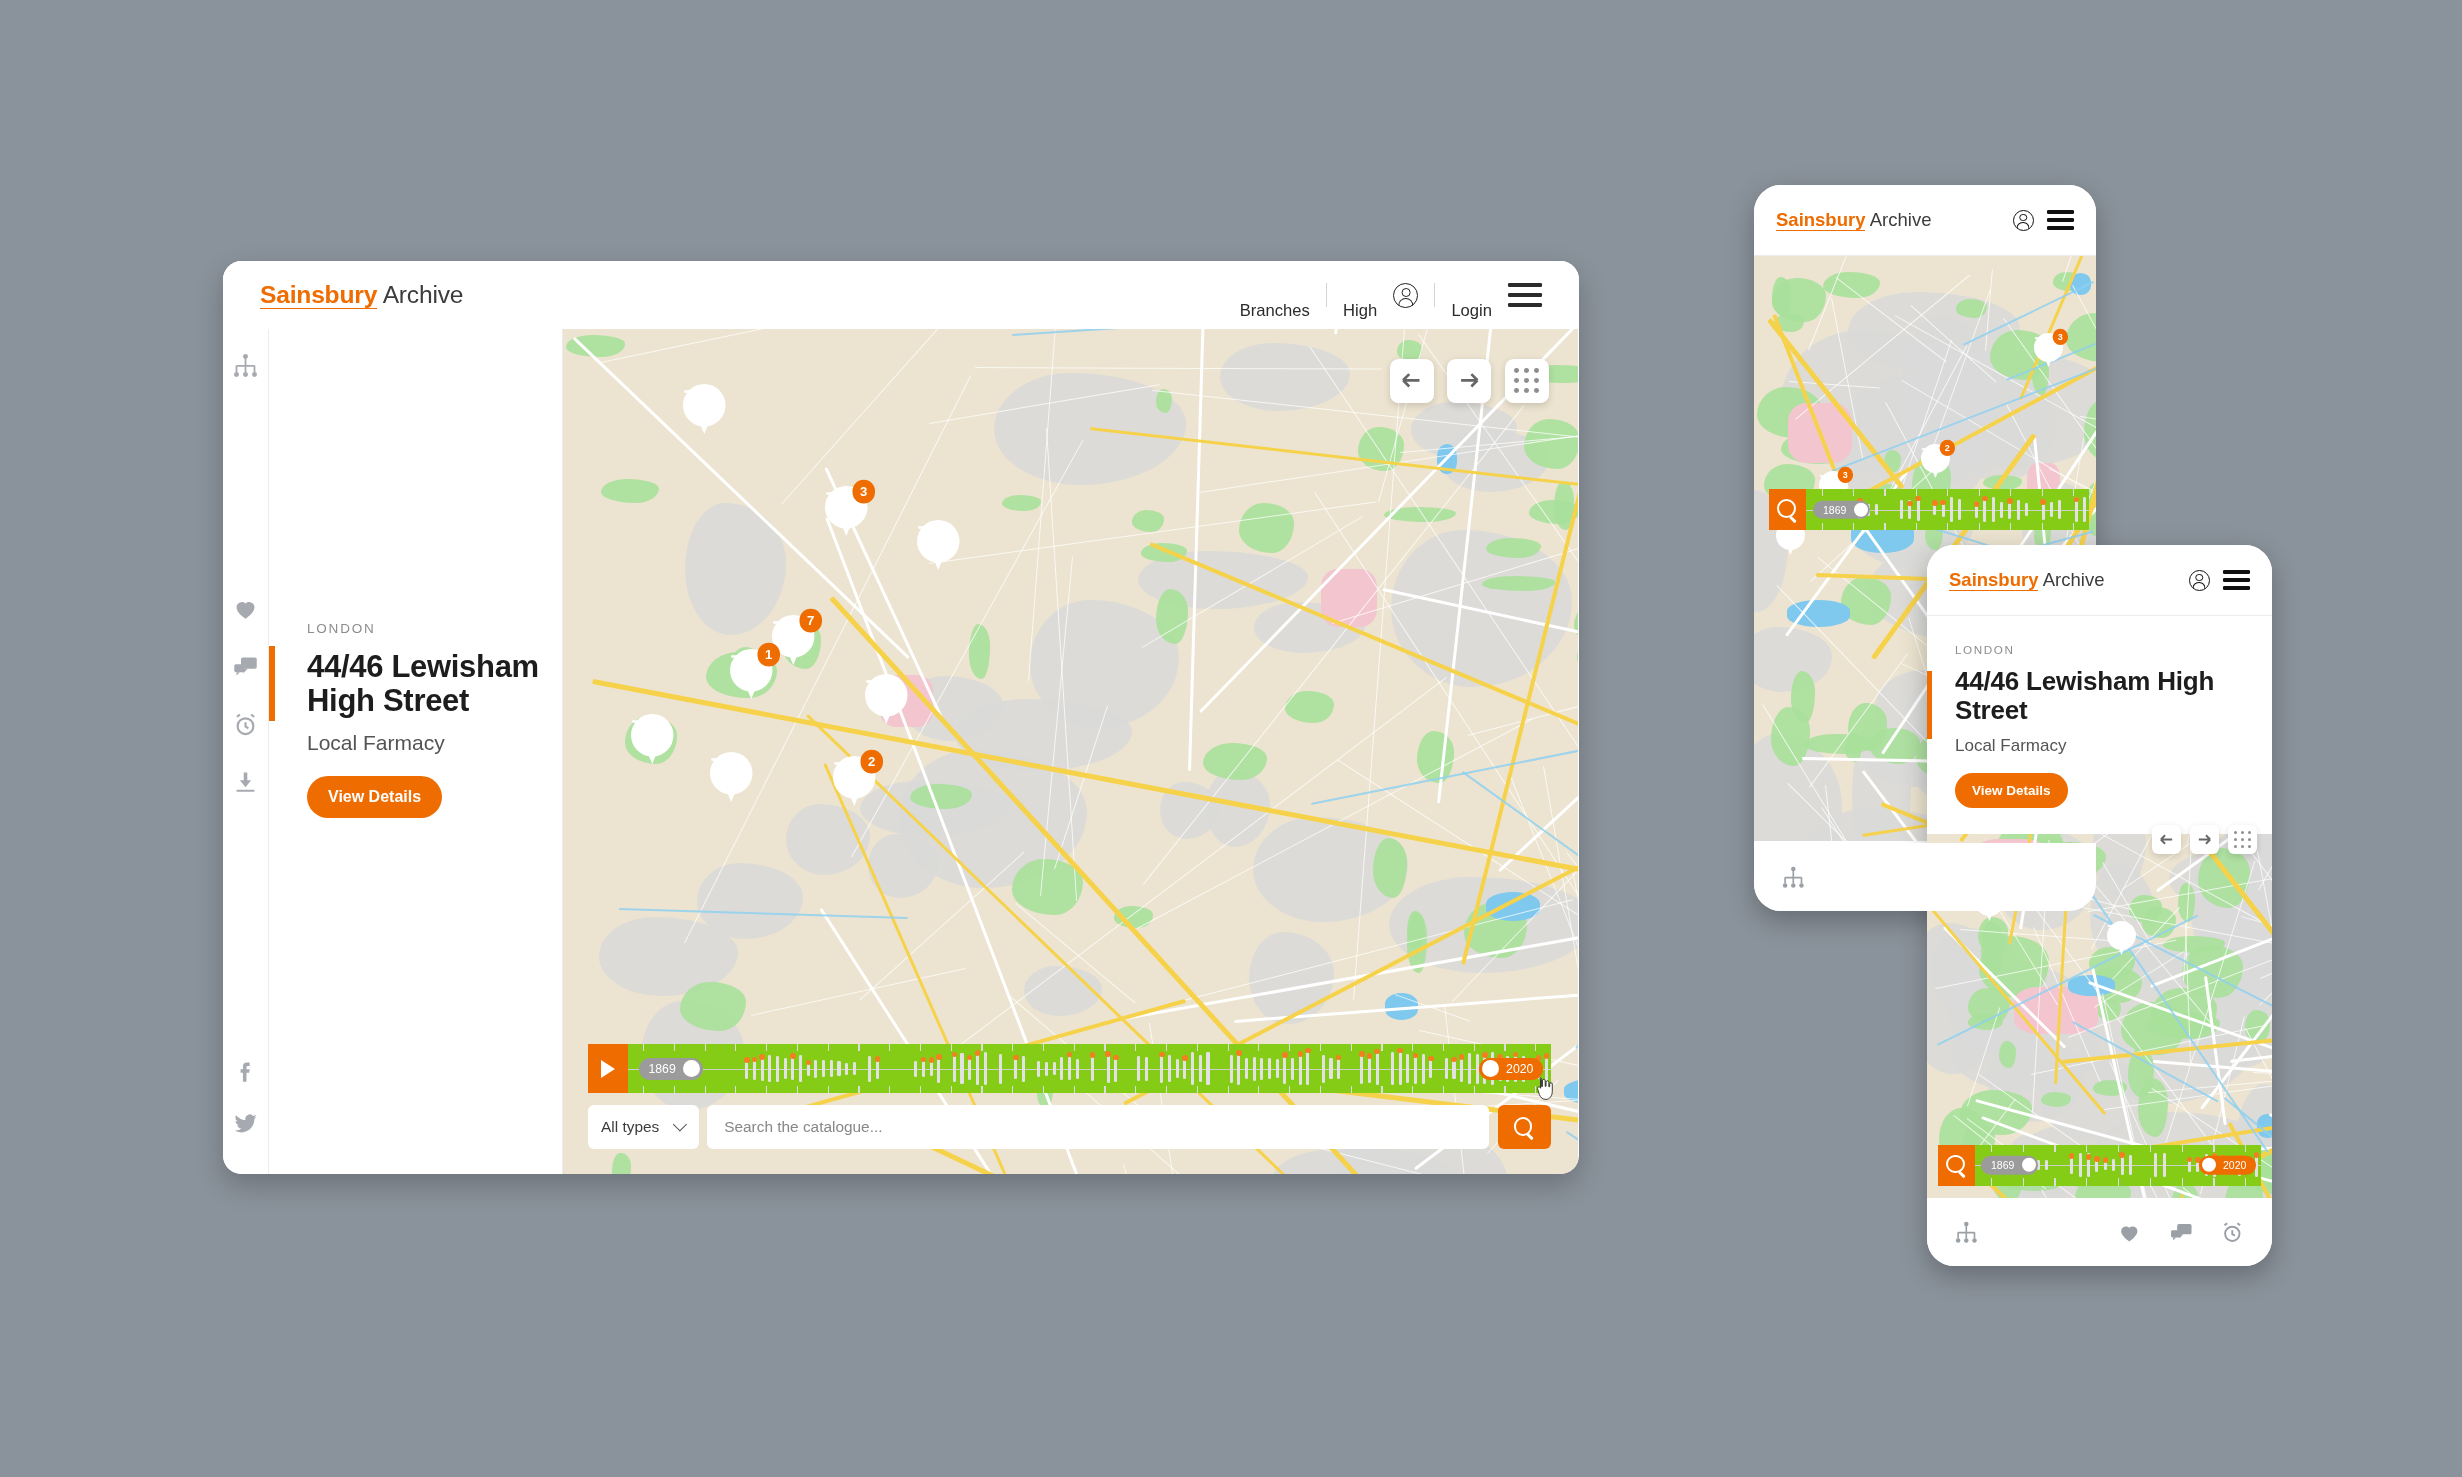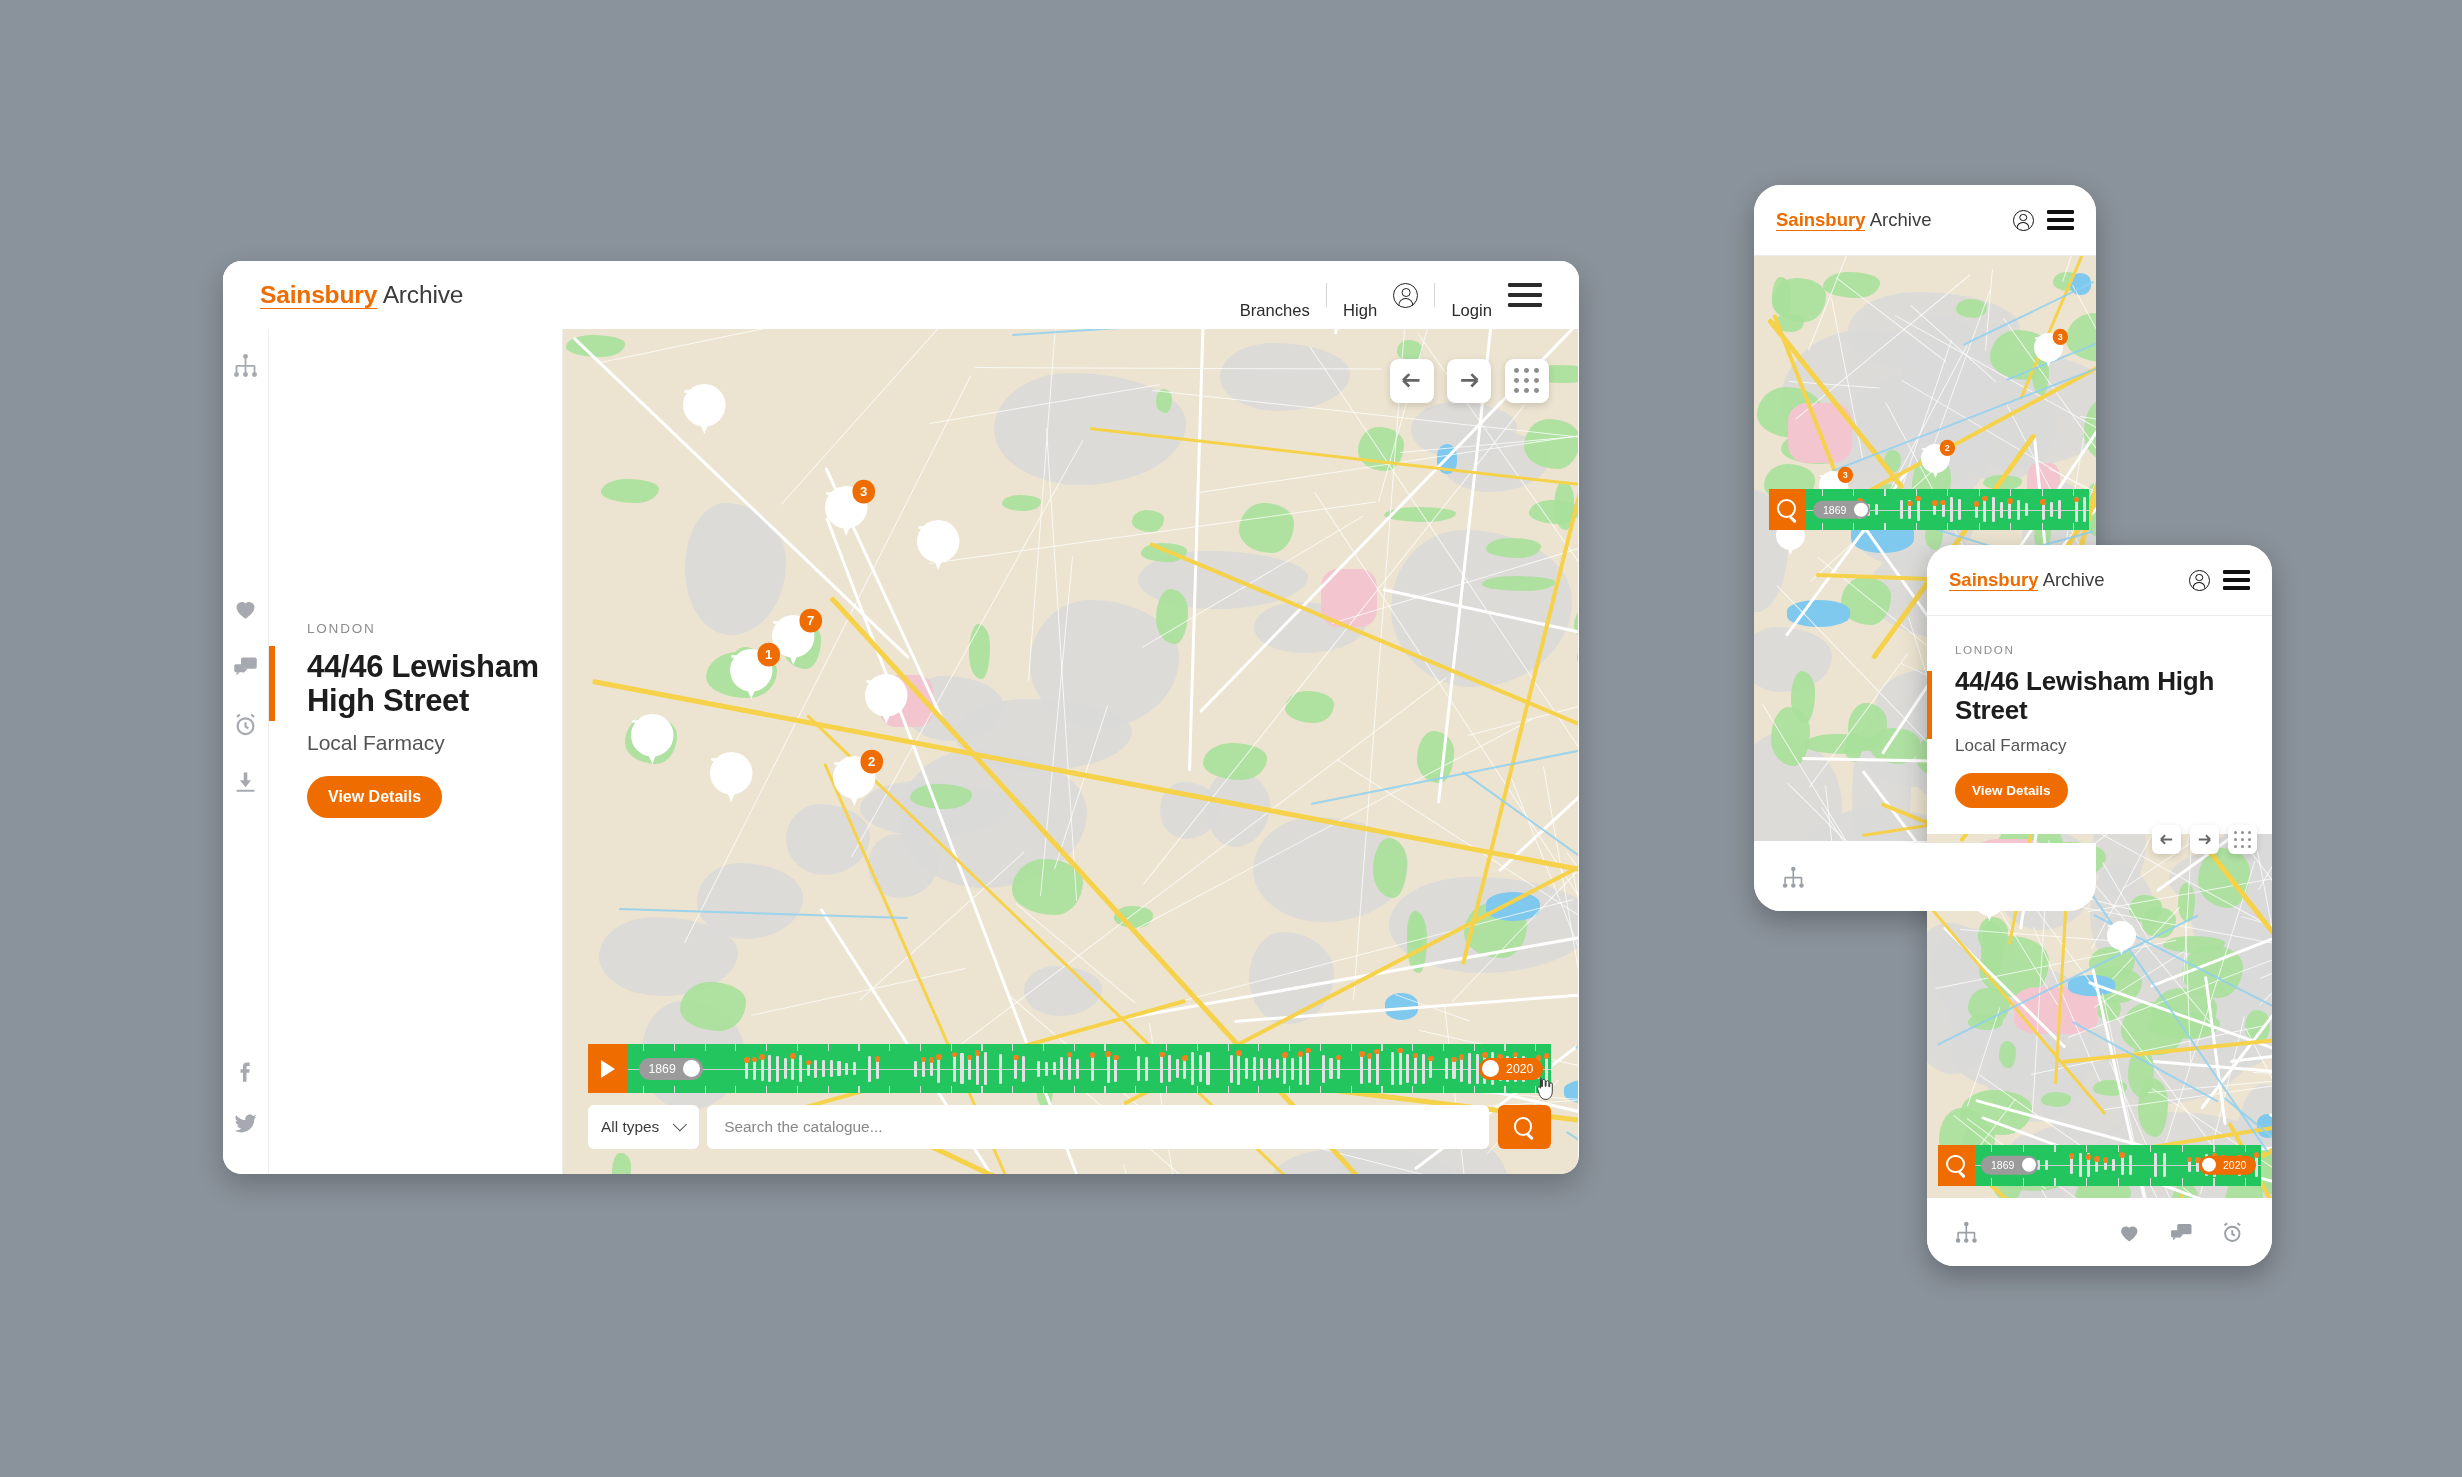--- a/index.html
+++ b/index.html
@@ -106,21 +106,21 @@
           box-shadow:0 2.5px 7.4px rgba(0,0,0,.14); cursor:pointer;}
   .arrow-svg { width:24.6px;height:24.6px; stroke:#666; fill:none; stroke-width:2.6; }
   .grid9 { display:grid; grid-template-columns:repeat(3,4.9px); grid-template-rows:repeat(3,4.9px); gap:5.5px; }
   .grid9 i { width:4.9px;height:4.9px;background:#8e8e8e;border-radius:50%; display:block;}
 
   
   .timeline-wrap { position:absolute; z-index:45; display:flex; align-items:stretch; }
   #tl-tablet { left:24.6px; bottom:81px; width:963px; height:49px; }
   .tl-play { width:40px; background:#ee6c00; display:flex;align-items:center;justify-content:center; flex:0 0 auto; cursor:pointer;}
   .tl-play .tri { width:0;height:0;border-left:14.8px solid #fff;border-top:9.2px solid transparent;border-bottom:9.2px solid transparent;}
-  .tl-body { flex:1; background:#22c55e; position:relative; overflow:hidden;text-decoration:underline; }
+  .tl-body { flex:1; background:#84cc16; position:relative; overflow:hidden;text-decoration:underline; }
   .tl-axis { position:absolute; left:0; right:0; top:50%; height:1.2px; background:#cfcfcf; }
   .tl-bars { position:absolute; left:0; top:0; right:0; bottom:0; display:flex; align-items:center; }
   .tl-col { position:relative; flex:1 1 0; height:100%; display:flex; align-items:center; justify-content:center;}
   .tl-bar { width:3.1px; background:#e2e2e2; border-radius:1.2px; }
   .tl-dot { position:absolute; width:5.5px; height:5.5px; border-radius:50%; background:#f28020; }
   .tl-handle { position:absolute; top:50%; transform:translateY(-50%); height:22px; border-radius:13.5px;
                display:flex; align-items:center; z-index:5; color:#fff; font-size:12.3px; cursor:pointer;}
   .tl-handle.left  { background:#9b9b9b; padding-left:9.8px; }
   .tl-handle.right { background:#ee6c00; padding-right:9.8px; }
   .tl-knob { width:17px;height:17px;background:#fff;border-radius:50%; }

